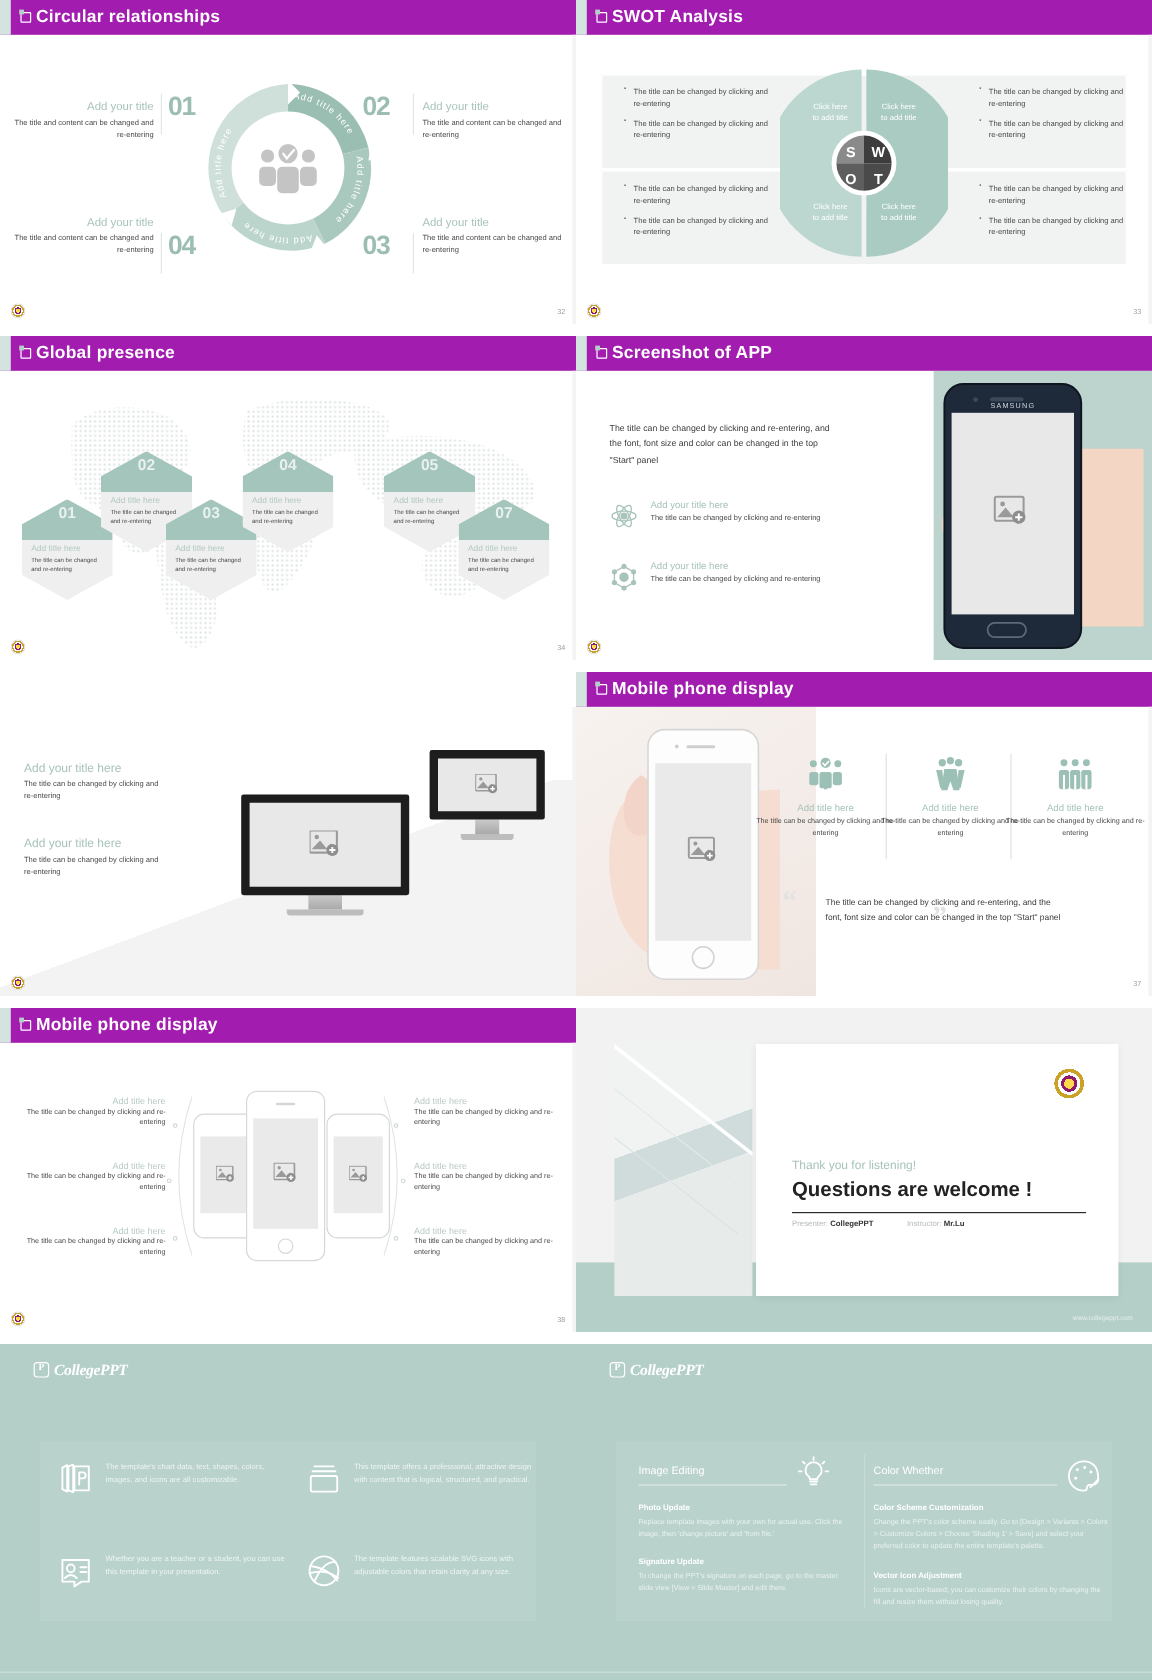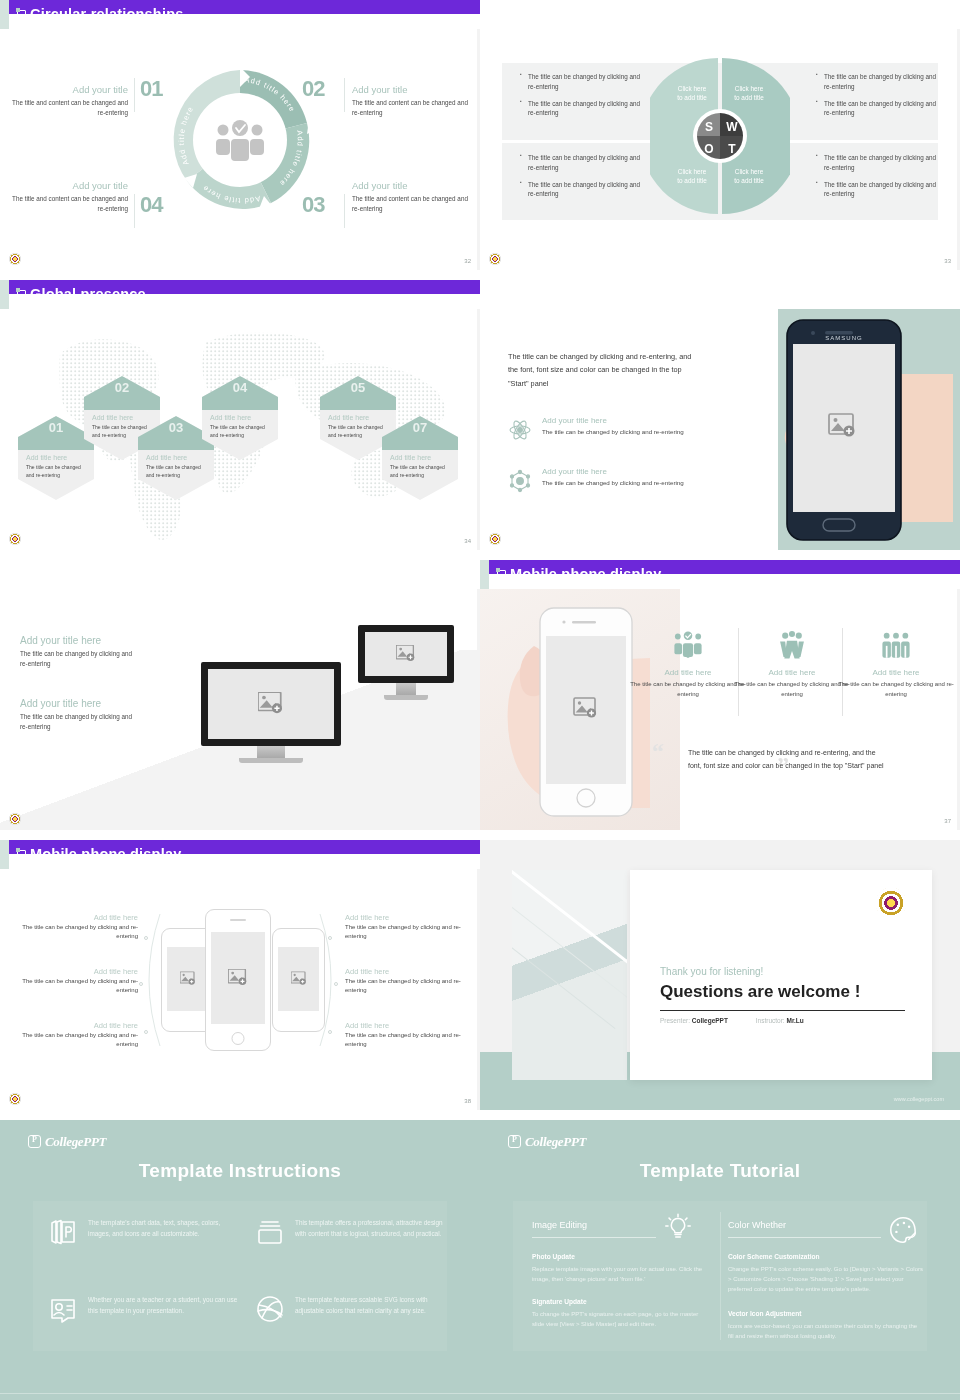--- a/index.html
+++ b/index.html
@@ -8,22 +8,22 @@
     width:960px; height:1400px; position:relative;
     font-family:"Liberation Sans", sans-serif;
     color:#3b3b3b; overflow:hidden;
   }
   .grid { width:960px; height:1400px; position:relative; }
 
   
   .slide { position:absolute; width:480px; height:270px; background:#fff; overflow:hidden; }
 
   .hdr {
-    position:absolute; left:0; top:0; width:100%; height:14px;
-    background:#6d28d9;
+    position:absolute; left:0; top:0; width:100%; height:29px;
+    background:#a21caf;
   }
   .hdr .notch { position:absolute; left:0; top:0; width:9px; height:29px; background:#d4e3de; }
   .hdr .ttl {
     position:absolute; left:30px; top:0; height:29px; line-height:29px;
     font-size:14.5px; font-weight:bold; color:#ffffff; letter-spacing:.2px;
     white-space:nowrap;
   }
   .hdr .sq {
     position:absolute; left:17px; top:10px; width:9px; height:9px;
     border:1.6px solid #ffffff; border-radius:1px;
@@ -250,20 +250,25 @@
   <div class="col left" style="left:8px;top:180px">
     <div class="t-title">Add your title</div>
     <div class="t-body">The title and content can be changed and re-entering</div>
   </div>
 
   <div class="seal"></div>
   <div class="pnum">32</div>
 </div>
 
 <div class="slide s2" style="left:480px;top:0">
+  <div class="hdr">
+    <div class="notch"></div>
+    <div class="sq"></div>
+    <div class="ttl">SWOT Analysis</div>
+  </div>
   <div class="edge-r"></div>
 
   <div class="band" style="left:22px;top:63px;width:436px;height:77px"></div>
   <div class="band" style="left:22px;top:143px;width:436px;height:77px"></div>
 
   <div class="swot-wrap">
     <svg viewBox="0 0 140 160" width="140" height="160">
       <path d="M68,80 L68,2 A78,78 0 0,0 68,158 Z" fill="#bcd7cf"></path>
       <path d="M72,80 L72,2 A78,78 0 0,1 72,158 Z" fill="#a9cbc2"></path>
       <circle cx="70" cy="80" r="27" fill="#ffffff"></circle>
@@ -372,20 +377,25 @@
     <div class="hx-b">The title can be changed and re-entering</div>
   </div>
 
   <div class="seal"></div>
   <div class="pnum">34</div>
 </div>
 
 <div class="slide s4" style="left:480px;top:280px">
   <div class="bg-r"></div>
   <div class="white-card"></div>
+  <div class="hdr">
+    <div class="notch"></div>
+    <div class="sq"></div>
+    <div class="ttl">Screenshot of APP</div>
+  </div>
 
   <div class="lead">The title can be changed by clicking and re-entering, and the font, font size and color can be changed in the top "Start" panel</div>
 
   <div class="item" style="top:136px">
     <div class="ic">
       <svg viewBox="0 0 24 24" width="24" height="24">
         <g fill="none" stroke="#a8c3bb" stroke-width="1.1">
           <ellipse cx="12" cy="12" rx="10" ry="4"></ellipse>
           <ellipse cx="12" cy="12" rx="10" ry="4" transform="rotate(60 12 12)"></ellipse>
           <ellipse cx="12" cy="12" rx="10" ry="4" transform="rotate(-60 12 12)"></ellipse>
@@ -668,21 +678,20 @@
       <b>Mr.Lu</b>
     </div>
   </div>
   <div class="url">www.collegeppt.com</div>
 </div>
 
 <div class="panel" style="left:0;top:1120px">
   <div class="logo">
     <span class="badge"></span><span>CollegePPT</span>
   </div>
-  <h2>Template Instructions</h2>
   <div class="box"></div>
 
   <div class="cell" style="left:48px;top:97px">
     <div class="ic">
       <svg viewBox="0 0 30 30" width="30" height="30">
         <g class="ico-stroke">
           <path d="M4,6 L4,24 L8,26 L8,4 Z"></path>
           <path d="M9,5 L9,25 L13,26.5 L13,3.5 Z"></path>
           <rect x="14" y="5" width="12" height="20"></rect>
           <path d="M18,10 L18,20 M18,10 L21.5,10 A2.6,2.6 0 0,1 21.5,15 L18,15"></path>
@@ -733,21 +742,20 @@
     <p>The template features scalable SVG icons with adjustable colors that retain clarity at any size.</p>
   </div>
 
   <div class="foot-rule"></div>
 </div>
 
 <div class="panel" style="left:480px;top:1120px">
   <div class="logo">
     <span class="badge"></span><span>CollegePPT</span>
   </div>
-  <h2>Template Tutorial</h2>
   <div class="box"></div>
   <div class="vsplit"></div>
 
   <div class="sec-h" style="left:52px;top:100px">Image Editing</div>
   <div class="sec-rule" style="left:52px;top:117px;width:124px"></div>
   <div style="position:absolute;left:182px;top:92px">
     <svg viewBox="0 0 34 34" width="32" height="32">
       <g class="ico-stroke">
         <path d="M17,7 a7,7 0 0,1 4.5,12.4 q-1.2,1 -1.2,2.6 l-6.6,0 q0,-1.6 -1.2,-2.6 A7,7 0 0,1 17,7 Z"></path>
         <path d="M13.8,24 L20.2,24 M14.6,26.6 L19.4,26.6"></path>

